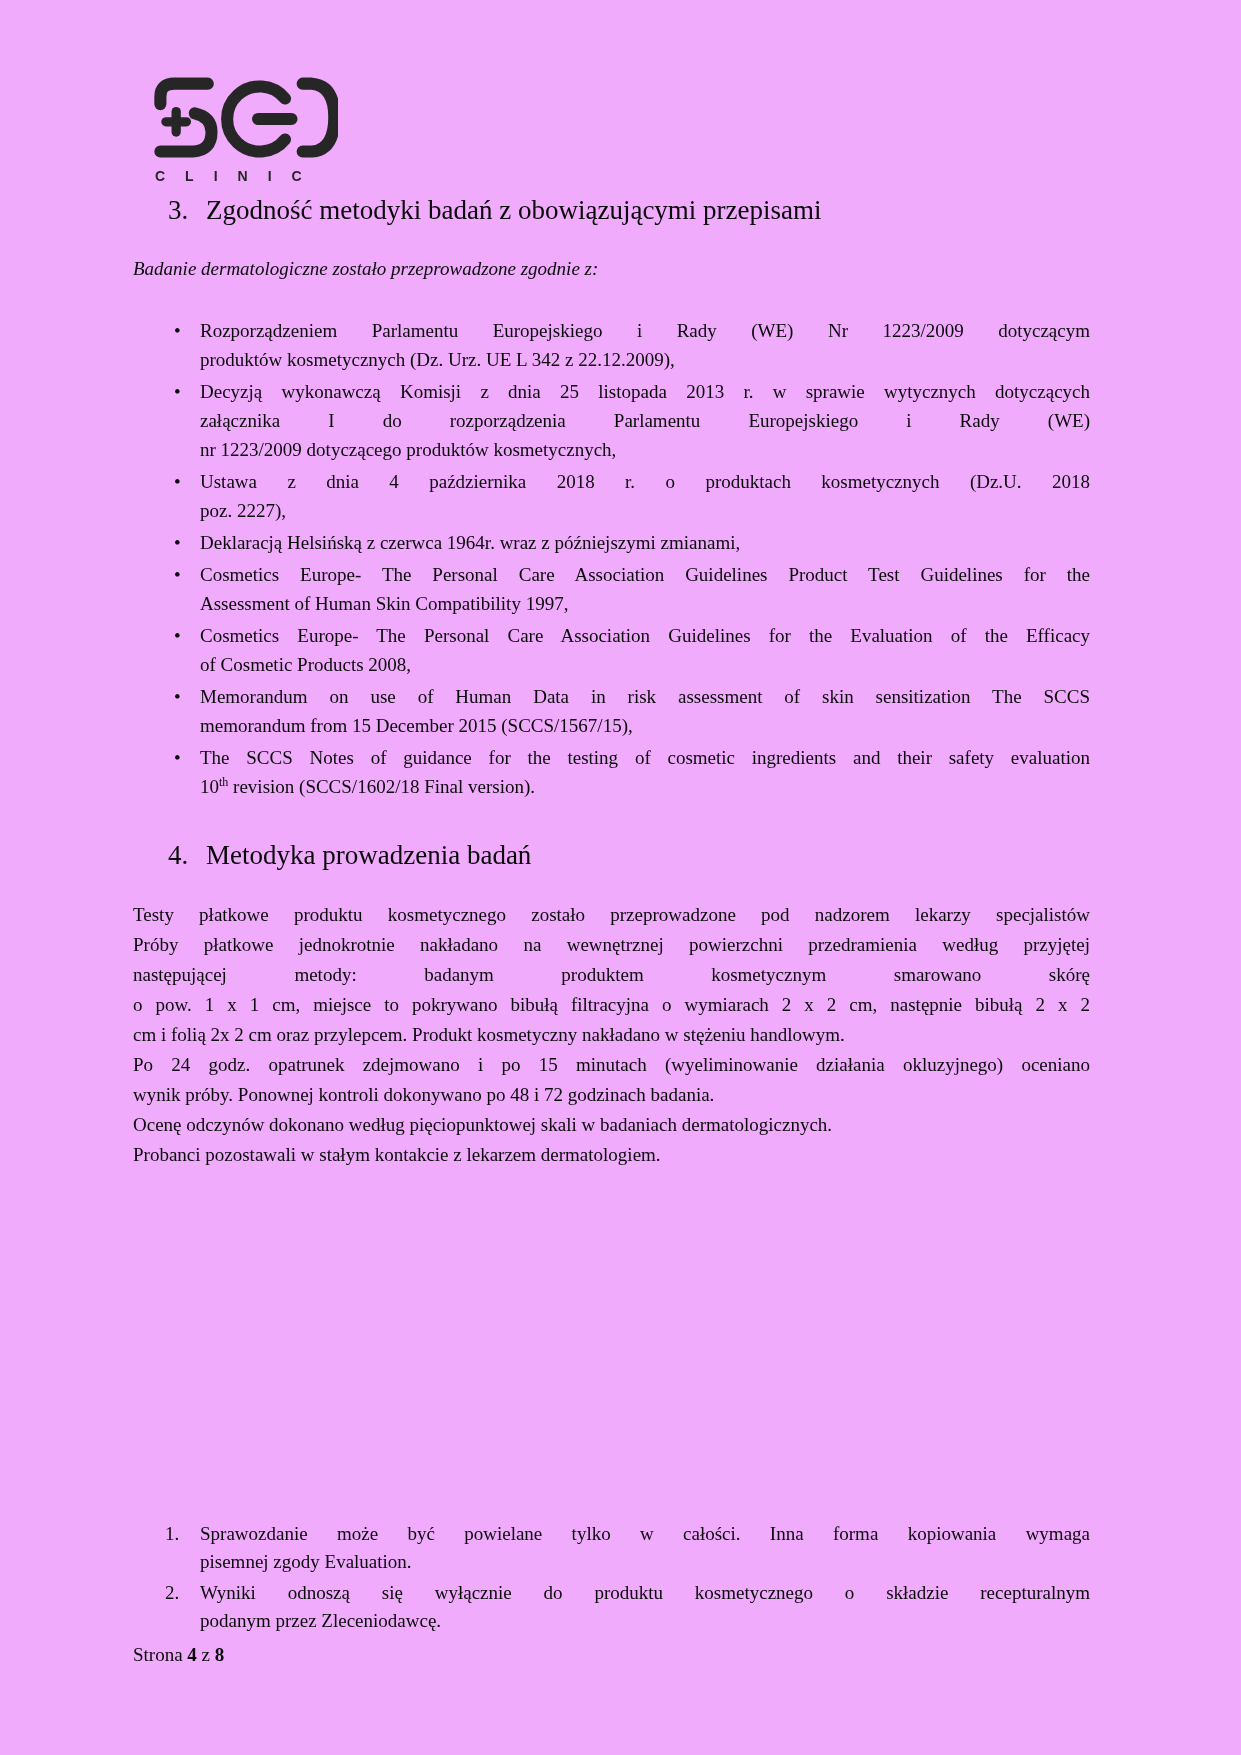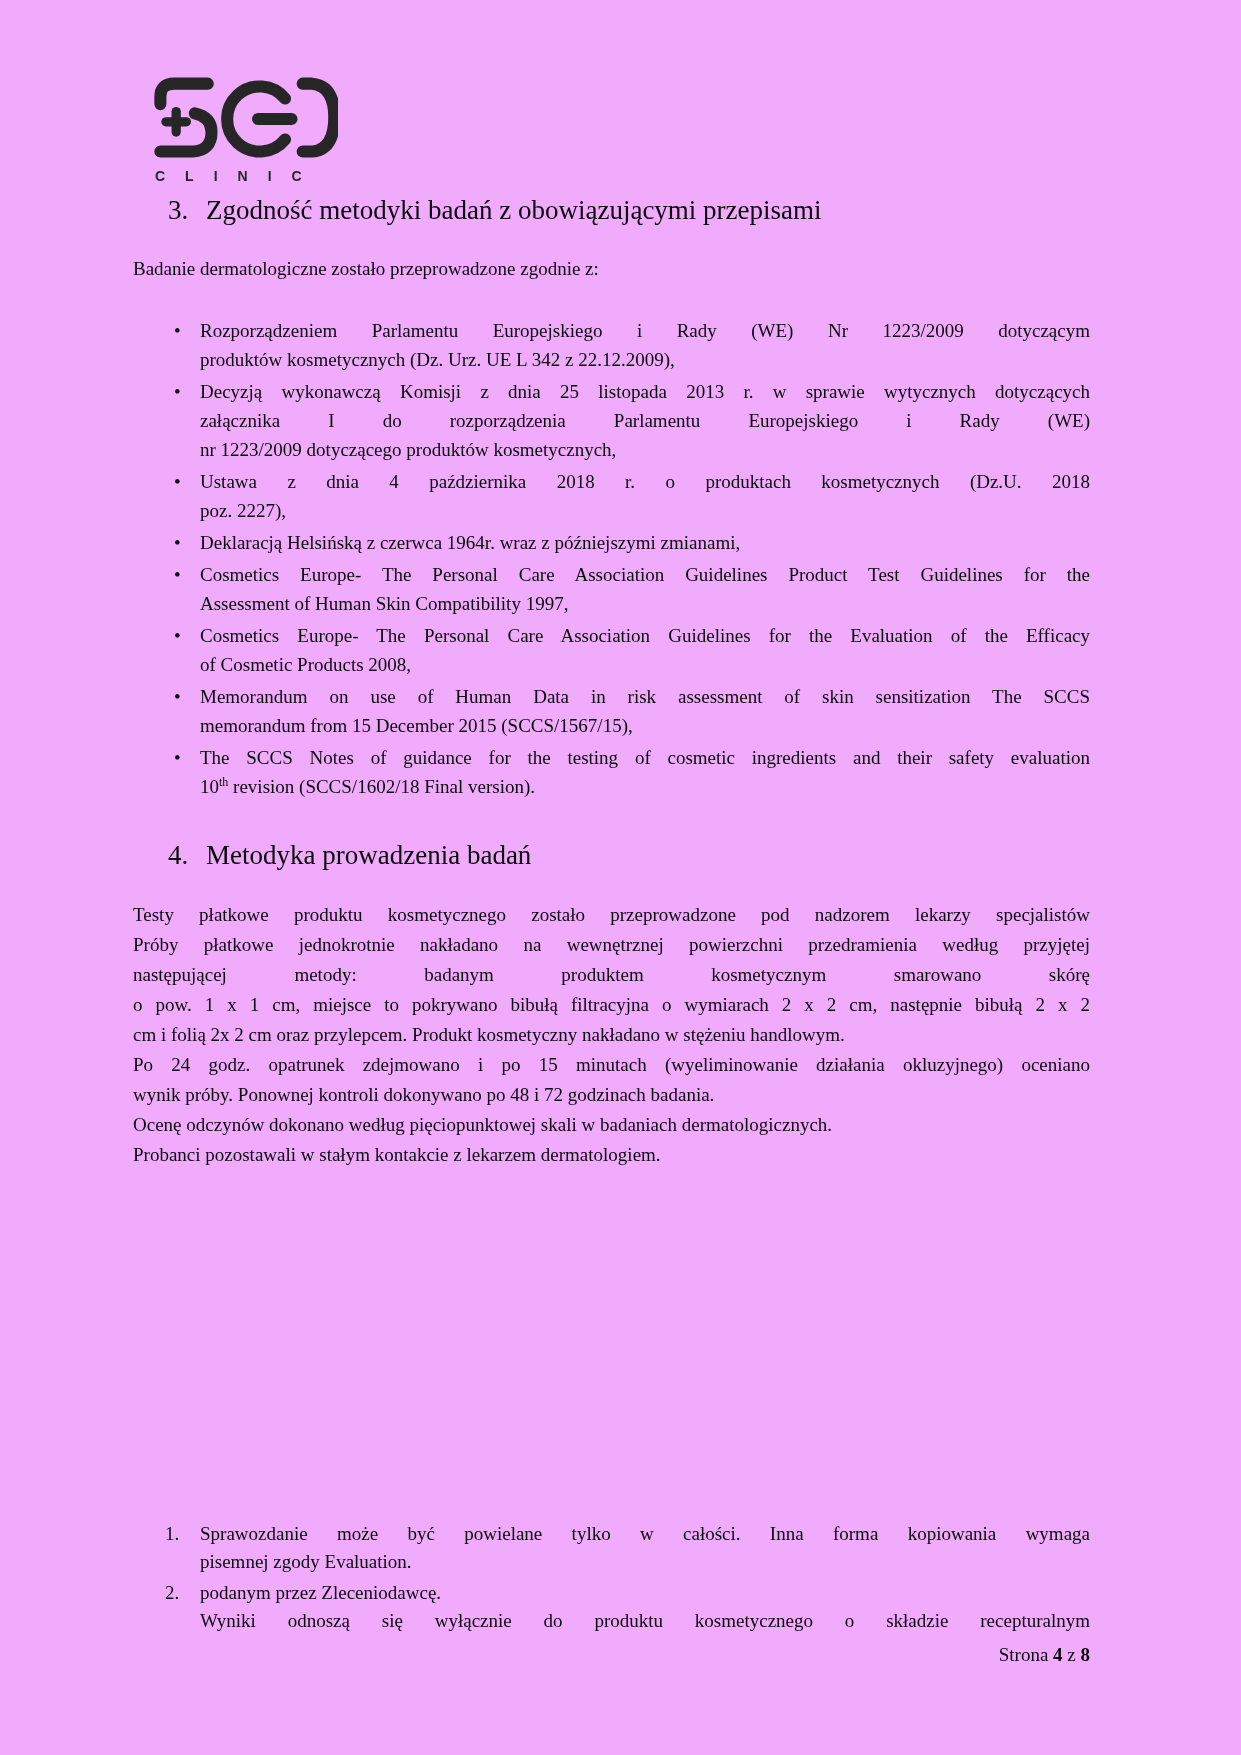--- a/index.html
+++ b/index.html
@@ -32,38 +32,38 @@
     display: flex;
     padding-left: 35px;
     font-size: 27px;
     line-height: 34px;
     font-weight: normal;
     margin: 0;
   }
   .heading .sec-num { width: 38px; flex: none; }
   .h3 { margin-bottom: 28px; }
   .h4 { margin-top: 37px; margin-bottom: 28px; }
-  .intro { margin: 0 0 34px 0; line-height: 27px; }
+  .intro { margin: 0 0 34px 0; line-height: 27px; font-style: italic; }
   
   ul.bullets { list-style: none; margin: 0; padding: 0; line-height: 29px; }
   ul.bullets li { display: flex; margin-bottom: 3px; }
   .b-marker { width: 67px; flex: none; padding-left: 41px; box-sizing: border-box; }
   .li-body { flex: 1 1 auto; min-width: 0; }
   
   .ln { display: block; }
   .j { text-align: justify; text-align-last: justify; }
   sup { font-size: 12px; vertical-align: super; line-height: 0; }
   
   .method p { margin: 0; line-height: 30px; }
   
   ol.footnotes { list-style: none; margin: 350px 0 0 0; padding: 0; line-height: 28px; }
   ol.footnotes li { display: flex; margin-bottom: 3px; }
   .f-num { width: 67px; flex: none; padding-left: 32px; box-sizing: border-box; }
   
-  .page-footer { margin-top: 6px; text-align: right; line-height: 27px; }
+  .page-footer { margin-top: 6px; text-align: left; line-height: 27px; }
 </style>
 </head>
 <body>
 
 <div class="page">
 
   <div class="logo">
     <svg viewBox="0 0 200 92" width="186" height="86" aria-hidden="true">
       <g fill="none" stroke="#262626" stroke-width="13" stroke-linecap="round">
 
@@ -183,22 +183,22 @@
       <li>
         <span class="f-num">1.</span>
         <span class="li-body">
           <span class="ln j">Sprawozdanie może być powielane tylko w całości. Inna forma kopiowania wymaga</span>
           <span class="ln">pisemnej zgody Evaluation.</span>
         </span>
       </li>
       <li>
         <span class="f-num">2.</span>
         <span class="li-body">
+          <span class="ln j">Wyniki odnoszą się wyłącznie do produktu kosmetycznego o składzie recepturalnym</span>
           <span class="ln">podanym przez Zleceniodawcę.</span>
-          <span class="ln j">Wyniki odnoszą się wyłącznie do produktu kosmetycznego o składzie recepturalnym</span>
         </span>
       </li>
     </ol>
 
     <div class="page-footer">
       <span>Strona</span>&nbsp;<b>4</b>&nbsp;<span>z</span>&nbsp;<b>8</b>
     </div>
 
   </div>
 </div>

